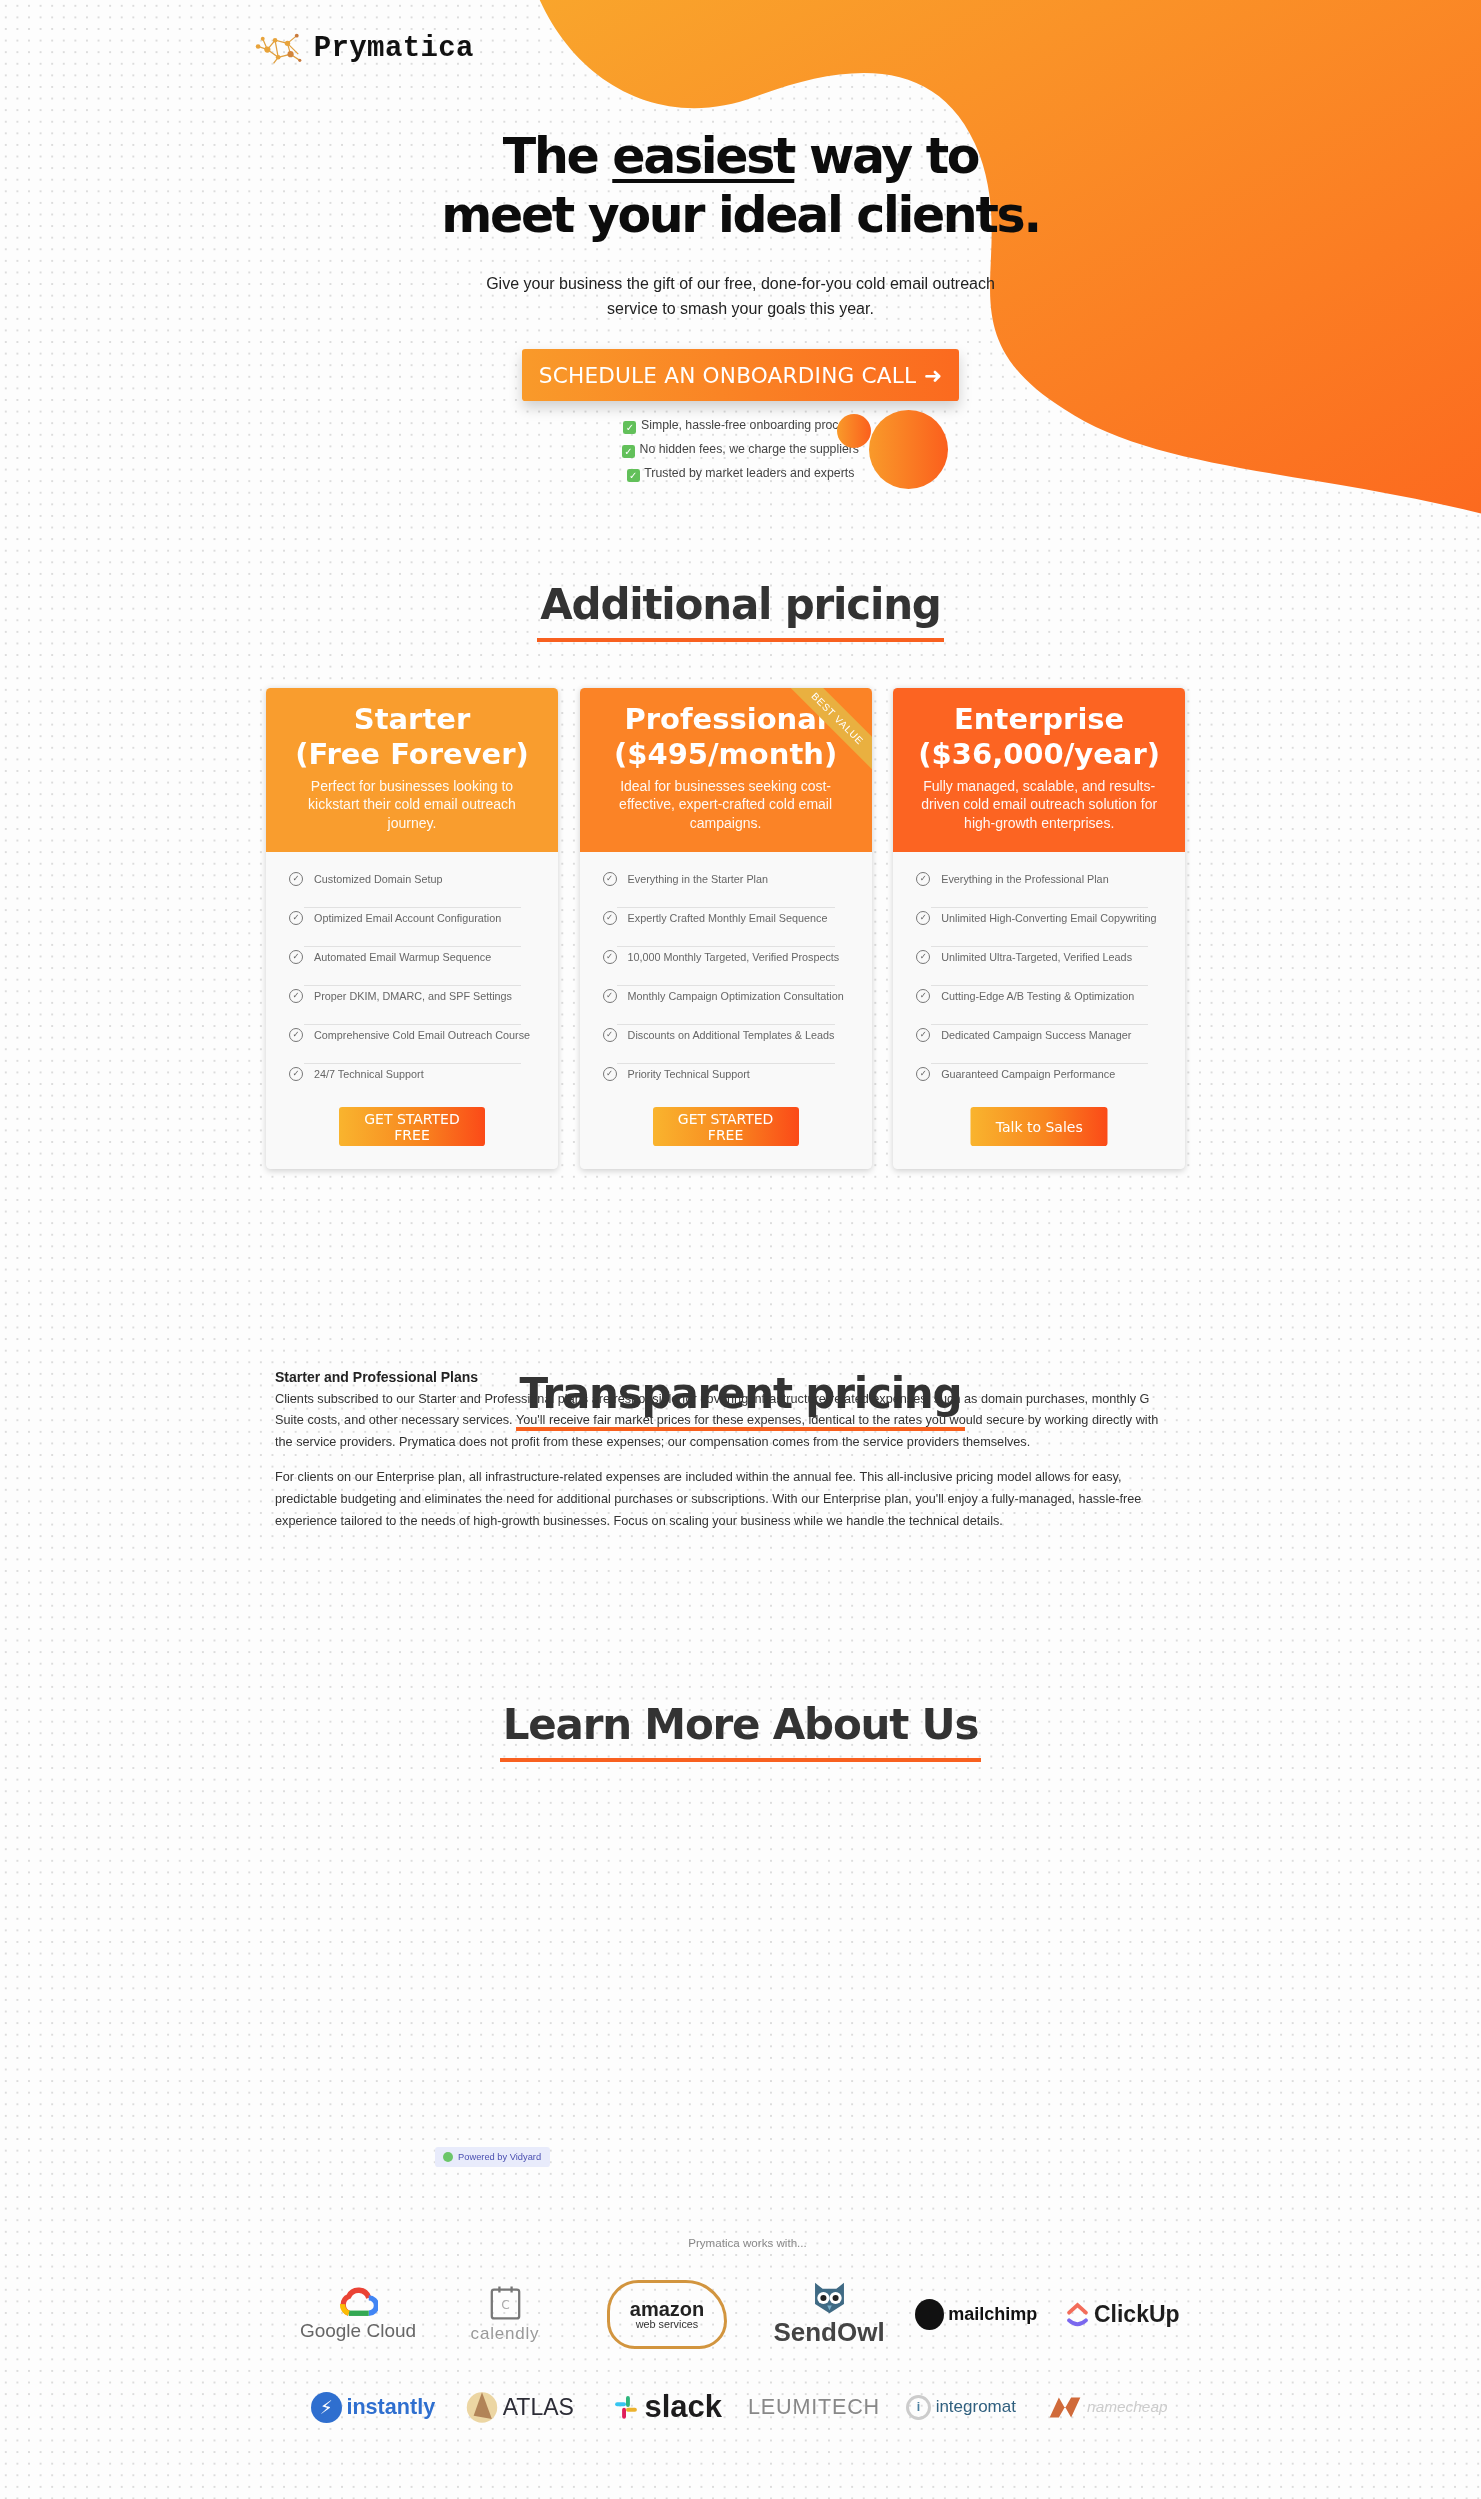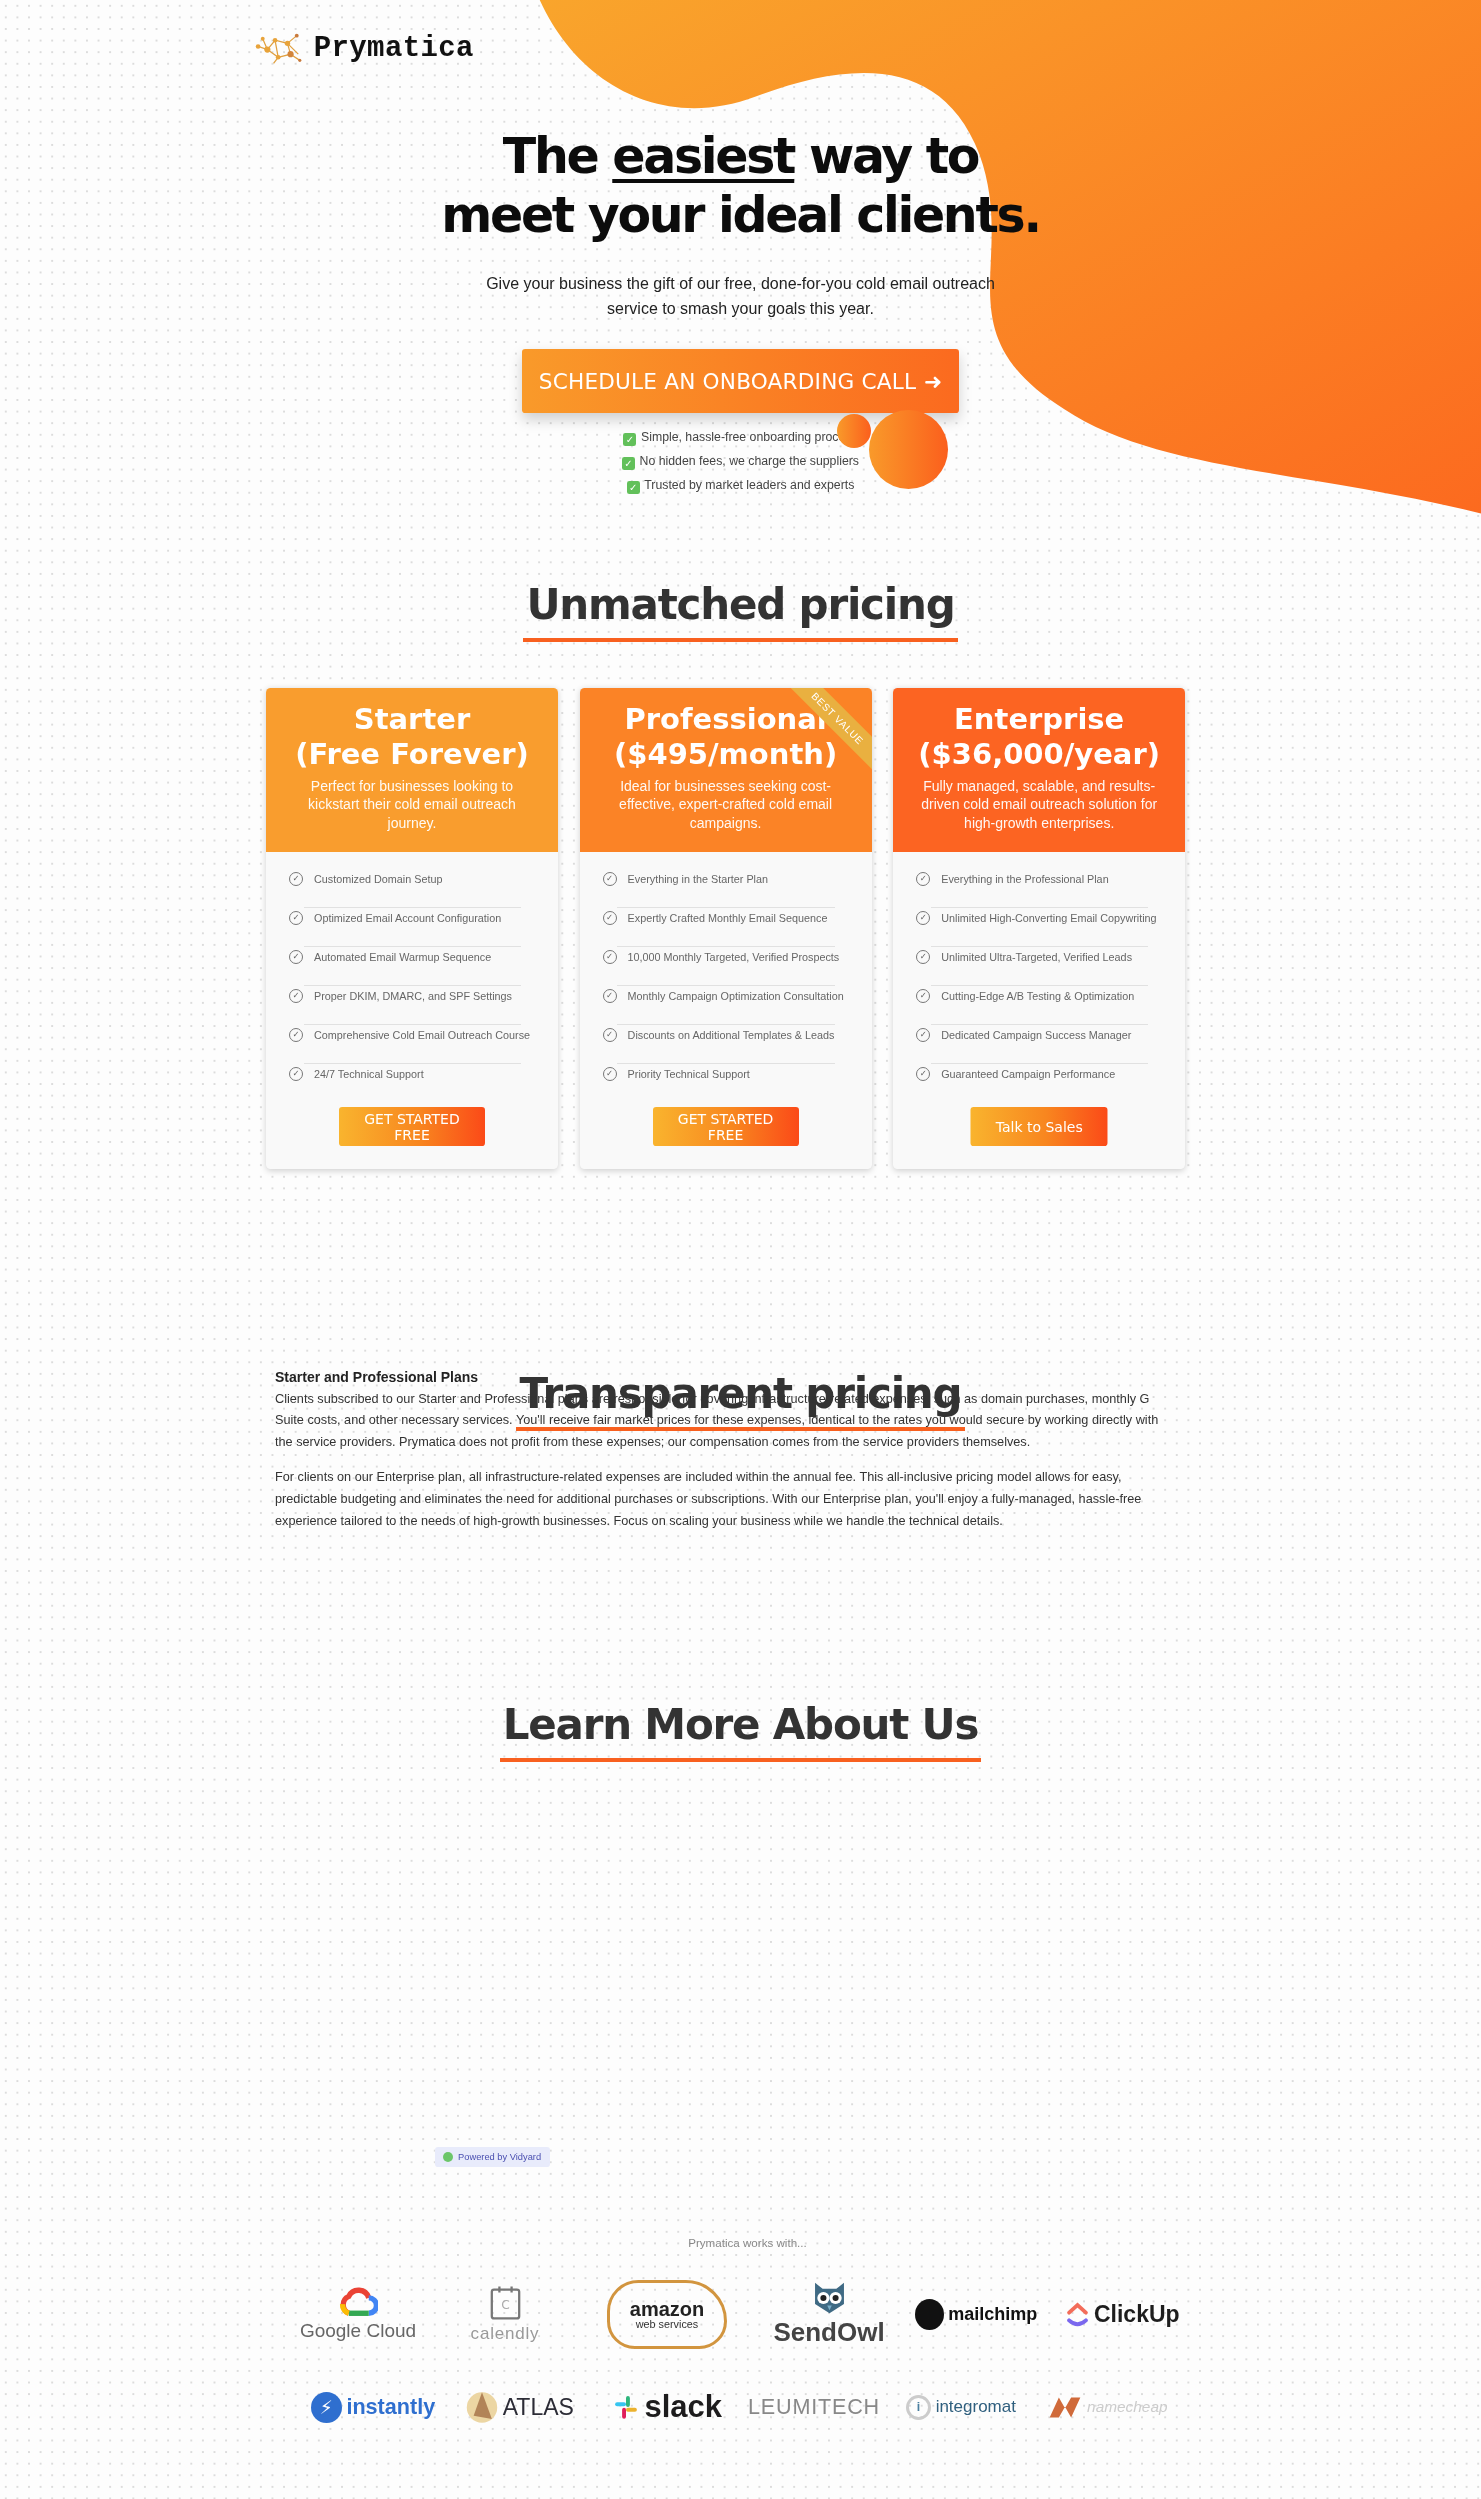--- a/index.html
+++ b/index.html
@@ -25,21 +25,21 @@
 
   .hero { position: absolute; left: 0; width: 1481px; top: 127px; text-align: center; z-index: 2; }
   .hero h1 {
     font-family: "DejaVu Sans", sans-serif; font-weight: bold; font-size: 49px; line-height: 59px;
     letter-spacing: -2.3px; color: #0c0c0c;
   }
   .hero h1 .ul { text-decoration: underline; text-decoration-thickness: 3.9px; text-underline-offset: 6.2px; }
   .hero .sub { margin: 26px auto 0; width: 509px; font-size: 16px; line-height: 25px; color: #222; }
   .cta {
     display: inline-flex; align-items: center; gap: 7.7px; margin-top: 28px;
-    width: 437px; height: 64px; justify-content: center;
+    width: 437px; height: 52px; justify-content: center;
     background: linear-gradient(90deg, #f99a2a 0%, #fb6a1f 100%);
     color: #fff; font-size: 21.6px; border-radius: 3.1px; border: none;
     box-shadow: 0 6.2px 14px rgba(0,0,0,0.18); letter-spacing: 0.2px;
     font-family: "DejaVu Sans", sans-serif;
   }
   .checks { margin-top: 12.3px; font-size: 12.3px; line-height: 24px; color: #444; }
   .checks .ck {
     display: inline-block; width: 13px; height: 13px; background: #62c05a; border-radius: 2.3px;
     color: #fff; font-size: 10px; line-height: 13px; text-align: center; margin-right: 4.6px; vertical-align: -1.5px;
   }
@@ -146,21 +146,21 @@
   <div class="checks">
     <div><span class="ck">✓</span><span>Simple, hassle-free onboarding process</span></div>
     <div><span class="ck">✓</span><span>No hidden fees, we charge the suppliers</span></div>
     <div><span class="ck">✓</span><span>Trusted by market leaders and experts</span></div>
   </div>
 </div>
 <div class="bubble" style="left:837px; top:414px; width:34px; height:34px;"></div>
 <div class="bubble" style="left:869px; top:410px; width:79px; height:79px;"></div>
 
 <div class="section-title" style="top:580px;">
-  <h2>Unmatched pricing</h2>
+  <h2>Additional pricing</h2>
 </div>
 
 <div class="plans">
 
   <div class="plan">
     <div class="plan-head" style="background:#f99d2e;">
       <div class="plan-name">Starter</div>
       <div class="plan-name">(Free Forever)</div>
       <div class="plan-desc">Perfect for businesses looking to kickstart their cold email outreach journey.</div>
     </div>

